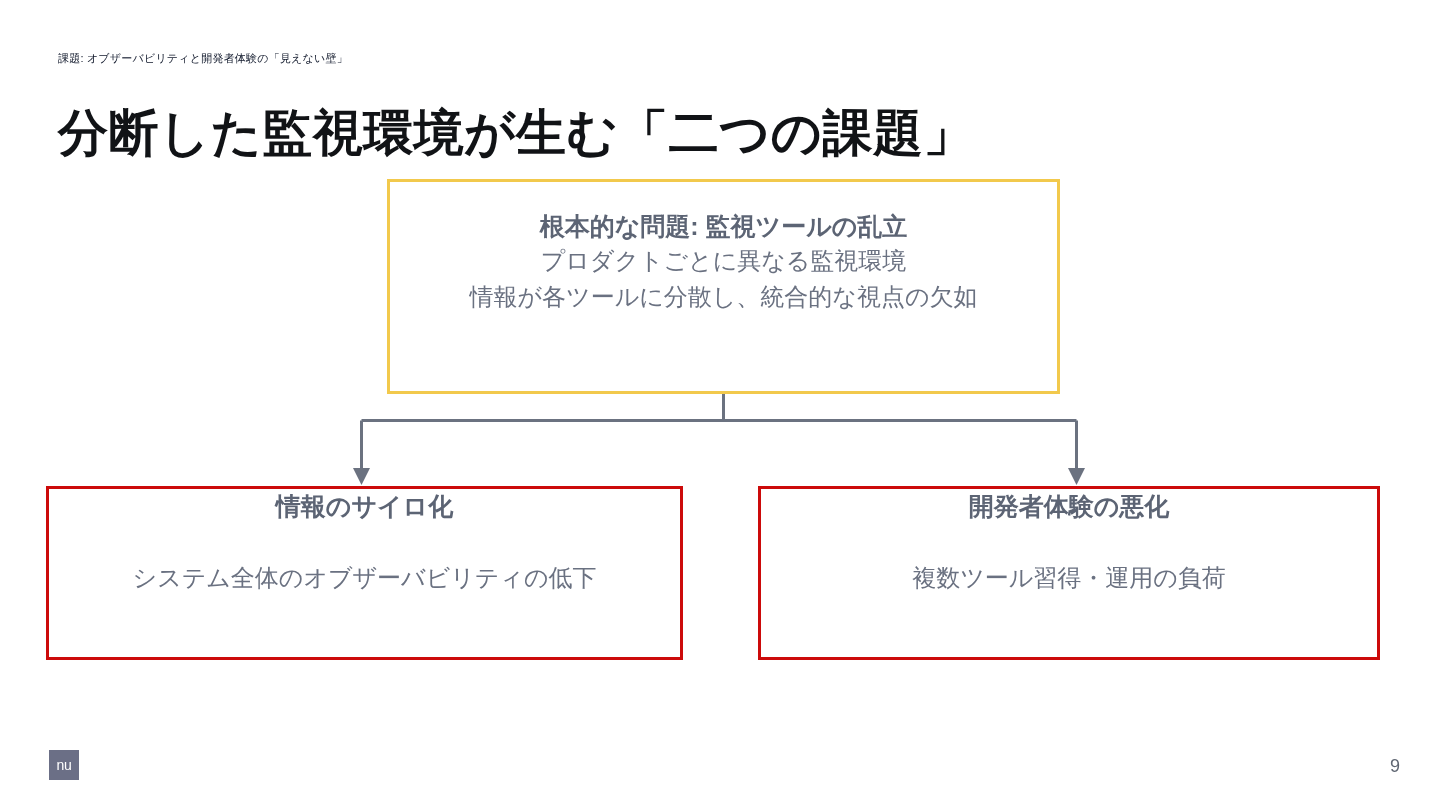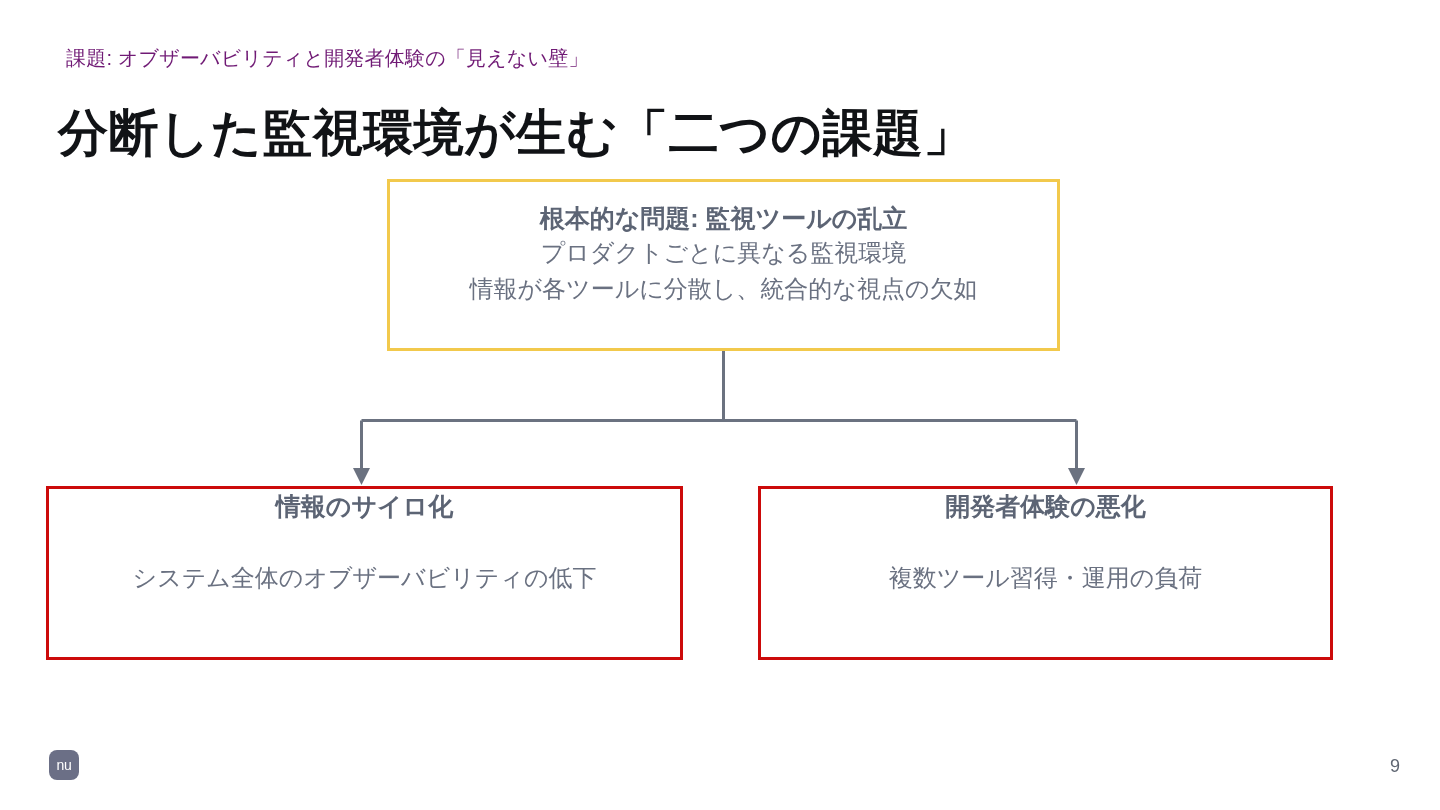--- a/index.html
+++ b/index.html
@@ -20,26 +20,25 @@
     width: 1440px;
     height: 810px;
     background: #ffffff;
   }
 
   
   .eyebrow {
     position: absolute;
     left: 58px;
     top: 46px;
-    font-size: 20px;
+    font-size: 11px;
     line-height: 24px;
-    color: #701a75;
+    color: #0f172a;
     letter-spacing: 0.2px;
     white-space: nowrap;
-    margin-left: 8px;
   }
   .title {
     position: absolute;
     left: 58px;
     top: 68px;
     font-size: 50px;
     line-height: 62px;
     color: #111316;
     font-weight: 700;
     letter-spacing: 0.5px;
@@ -74,43 +73,43 @@
   }
   .node-body div {
     white-space: nowrap;
   }
 
   
   .node-root {
     left: 387px;
     top: 179px;
     width: 673px;
-    height: 172px;
+    height: 215px;
     border: 3px solid #f2c94c;
     justify-content: flex-start;
-    padding-top: 19px;
+    padding-top: 27px;
   }
   .node-root .node-title {
     font-size: 25px;
     line-height: 34px;
   }
   .node-root .node-body {
     font-size: 24px;
     line-height: 36px;
   }
 
   
   .node-leaf {
     top: 486px;
     height: 174px;
     border: 3px solid #cc0a0a;
     justify-content: flex-start;
   }
   .node-leaf.left  { left: 46px;  width: 637px; }
-  .node-leaf.right { left: 758px; width: 575px; }
+  .node-leaf.right { left: 758px; width: 622px; }
   .node-leaf .node-title {
     font-size: 25px;
     line-height: 34px;
   }
   .node-leaf .node-body {
     margin-top: 38px;
     font-size: 24px;
     line-height: 34px;
   }
 
@@ -124,21 +123,21 @@
     pointer-events: none;
   }
 
   
   .logo {
     position: absolute;
     left: 49px;
     top: 750px;
     width: 30px;
     height: 30px;
-    border-radius: 8px;
+    border-radius: 0;
     background: #6b6f86;
     display: flex;
     align-items: center;
     justify-content: center;
   }
   .logo span {
     color: #ffffff;
     font-size: 14px;
     line-height: 14px;
     font-weight: 400;

